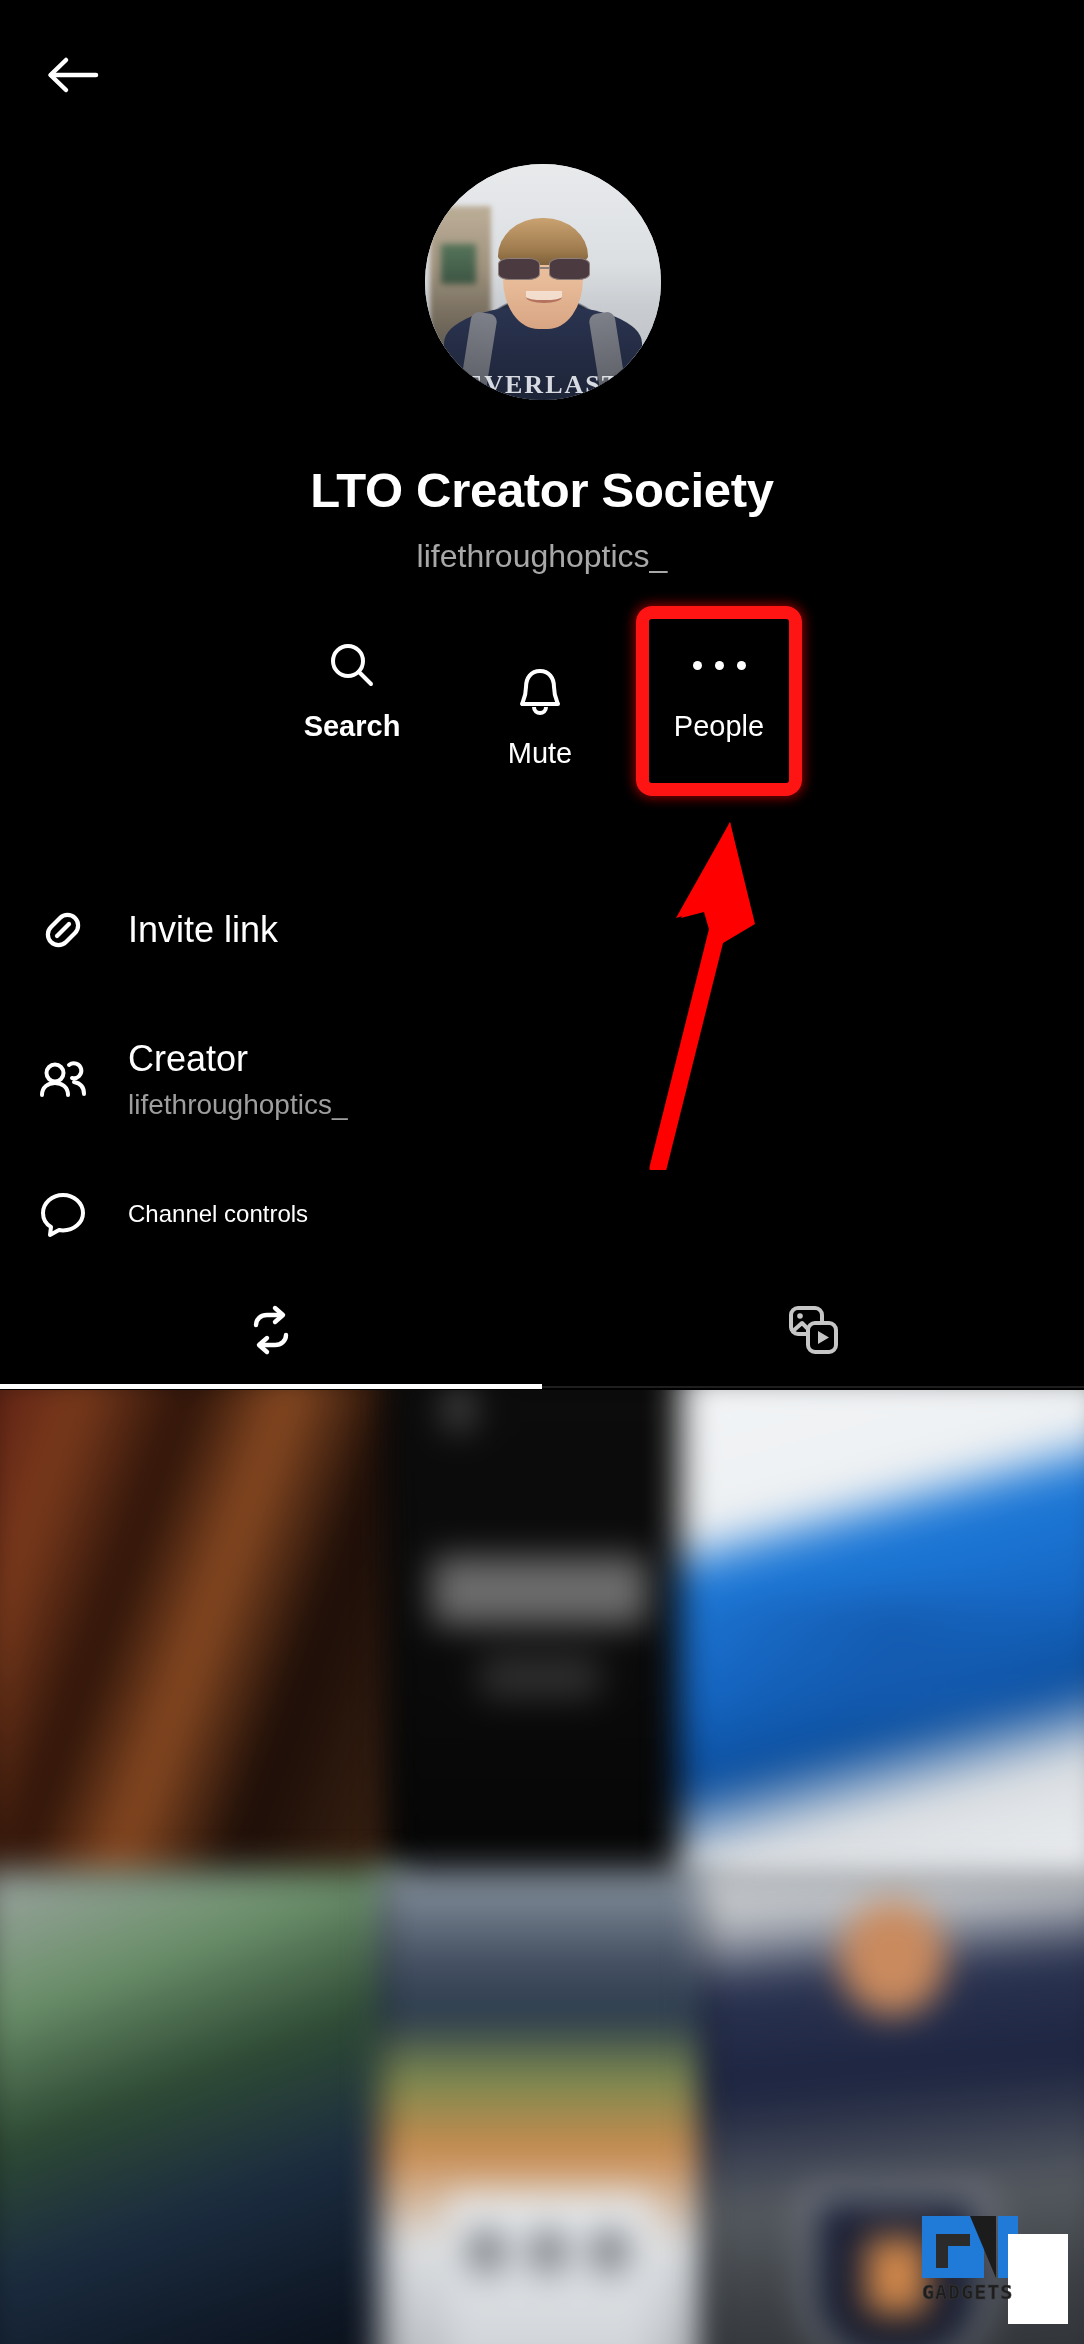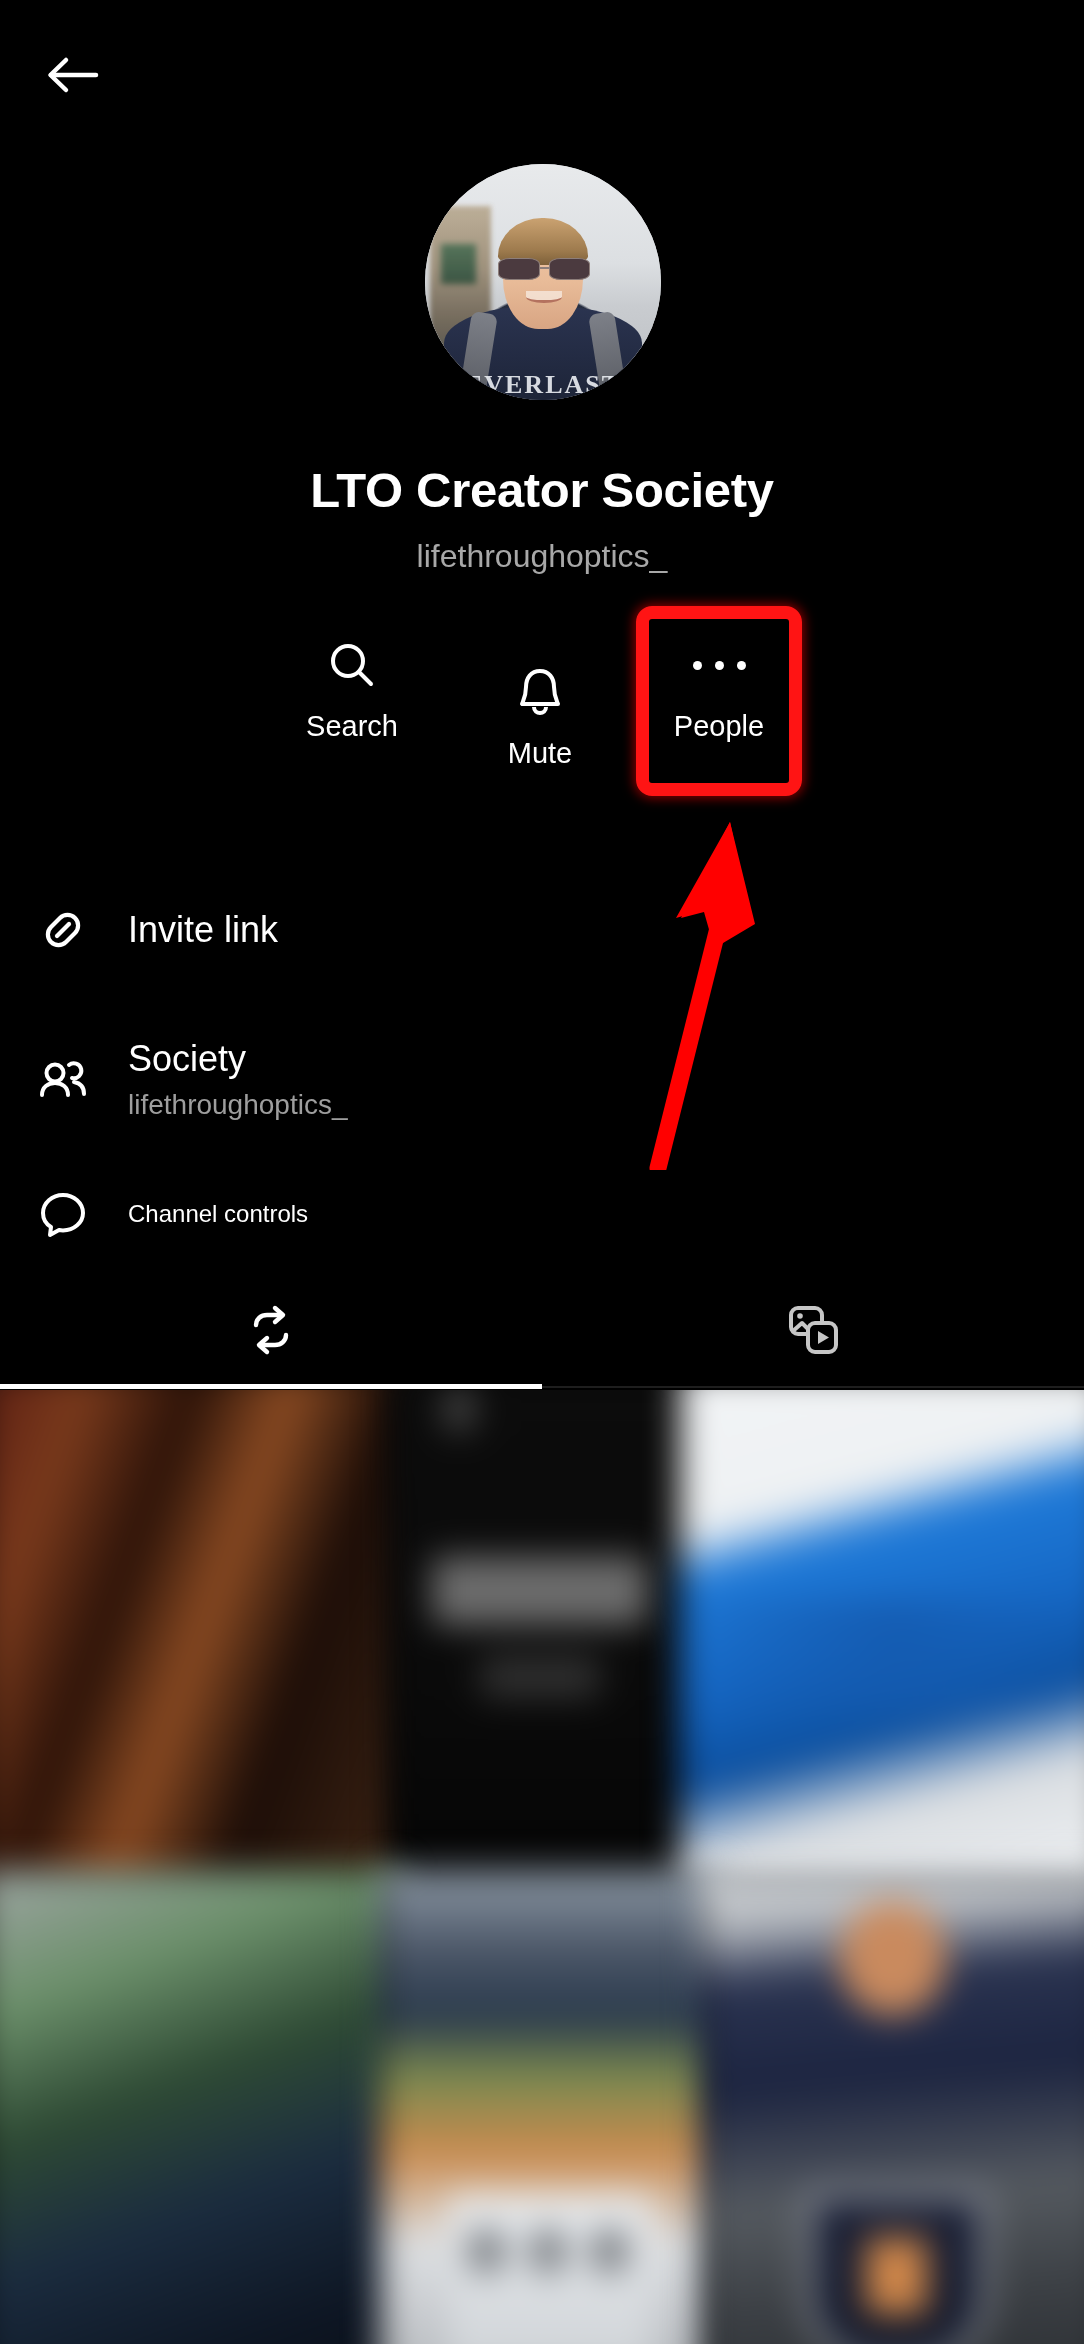--- a/index.html
+++ b/index.html
@@ -149,21 +149,21 @@
   }
   .action .ico{
     margin-top:26px;
     height:62px;
     display:flex; align-items:center; justify-content:center;
   }
   .action .lbl{
     margin-top:14px;
     color:#fff; font-size:29px;
   }
-  #action-search { left:257px; }
+  #action-search { left:257px;font-weight:bold; }
   #action-mute   { left:445px;justify-content:center; }
   #action-options{ left:624px; }
 
   
   #options-highlight{
     position:absolute; left:636px; top:606px;
     width:166px; height:190px;
     border:13px solid #ff1414;
     border-radius:16px;
     box-shadow:0 0 12px 2px rgba(255,0,0,.55);
@@ -417,21 +417,21 @@
     <div class="row">
       <span class="r-ico">
         <svg width="58" height="58" viewBox="0 0 58 58" fill="none">
           <circle cx="21" cy="22" r="8.5" stroke="#fff" stroke-width="4"></circle>
           <path d="M8 44 C8 36 14 32 21 32 C28 32 34 36 34 44" stroke="#fff" stroke-width="4" stroke-linecap="round"></path>
           <path d="M35 14 A7.5 7.5 0 1 1 38 27" stroke="#fff" stroke-width="4" stroke-linecap="round"></path>
           <path d="M40 31 C46 32 50 36 50 43" stroke="#fff" stroke-width="4" stroke-linecap="round"></path>
         </svg>
       </span>
       <span class="r-txt">
-        <span class="r-title">Society</span>
+        <span class="r-title">Creator</span>
         <span class="r-sub">lifethroughoptics_</span>
       </span>
     </div>
 
     <div class="row single">
       <span class="r-ico">
         <svg width="58" height="58" viewBox="0 0 58 58" fill="none">
           <path d="M29 10 C18 10 9 18 9 28 C9 34 12 39 17 42 L16 50 L25 45 C26.3 45.3 27.6 45.4 29 45.4
                    C40 45.4 49 37.6 49 28 C49 18 40 10 29 10 Z" stroke="#fff" stroke-width="4" stroke-linejoin="round"></path>
         </svg>
@@ -495,14 +495,25 @@
   </div>
 
   <div id="red-arrow">
     <svg width="260" height="370" viewBox="0 0 260 370" fill="none">
       <path d="M118 368 L180 120" stroke="#ff0000" stroke-width="17" stroke-linecap="round"></path>
       <path d="M190 22 L141 118 L164 112 L172 140 L211 121 Z" fill="#ff0000"></path>
       <path d="M190 22 L136 118 L170 108 L178 146 L215 124 Z" fill="#ff0000"></path>
     </svg>
   </div>
 
+  <div id="watermark">
+    <div class="wm-logo">
+      <span class="wm-g"></span>
+      <span class="wm-gin"></span>
+      <span class="wm-gin2"></span>
+      <span class="wm-slash"></span>
+      <span class="wm-bar"></span>
+    </div>
+    <div class="wm-white"></div>
+    <div class="wm-text">GADGETS</div>
+  </div>
 
 </div>
 
 </body></html>

